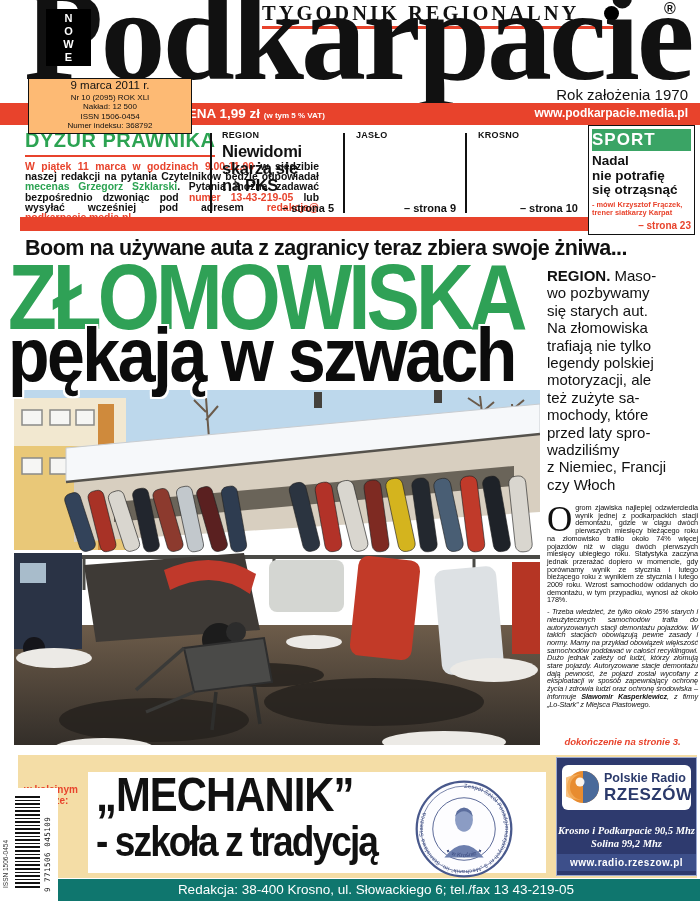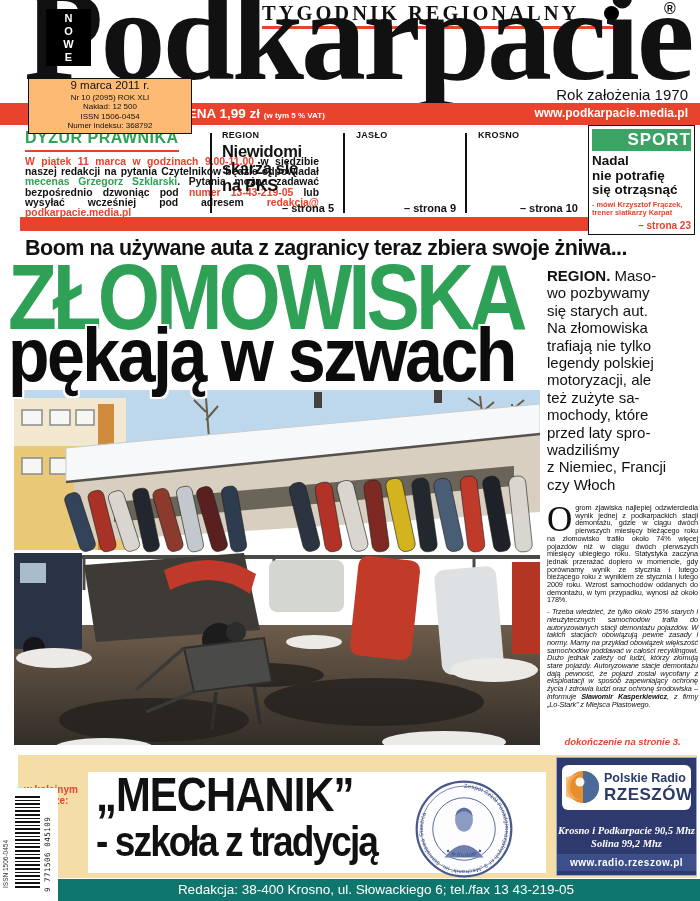--- a/index.html
+++ b/index.html
@@ -23,35 +23,35 @@
              text-align:center;padding:2px 15px;}
   .issue-box .d1{font-size:11.5px;margin-bottom:2px;}
   .issue-box div{font-size:8px;line-height:9.6px;}
   .price-bar{left:0;top:103px;width:700px;height:22px;background:#e8432c;z-index:1;}
   .price{left:178px;top:106px;color:#fff;font-weight:bold;font-size:13.5px;z-index:2;}
   .vat{font-weight:bold;font-size:8px;}
   .site{right:12px;top:106px;color:#fff;font-weight:bold;font-size:12px;z-index:2;}
 
   
   .lawyer{left:25px;top:129px;width:294px;}
-  .lawyer h2{margin:0;display:inline-block;color:#2ca352;font-size:16px;letter-spacing:.5px;
+  .lawyer h2{margin:0;display:inline-block;color:#2ca352;font-size:20px;letter-spacing:.5px;
              border-bottom:2.5px solid #e8432c;padding-bottom:3px;}
   .lawyer p{margin:5px 0 0 0;font-size:10.4px;font-weight:bold;line-height:10.2px;text-align:justify;}
   .seg-red{color:#e8432c;} .seg-green{color:#2ca352;}
   .vdiv{width:1.5px;background:#111;top:133px;height:80px;}
   .vd1{left:210px;} .vd2{left:343px;} .vd3{left:465px;}
   .teaser{top:130px;}
   .t-region{left:222px;width:112px;} .t-jaslo{left:356px;width:100px;} .t-krosno{left:478px;width:100px;}
   .teaser .sec{font-size:9px;font-weight:bold;letter-spacing:.3px;}
   .teaser .ttl{font-size:16.5px;font-weight:bold;line-height:17px;letter-spacing:-.3px;
                white-space:pre-line;margin-top:3px;}
   .teaser .pg{position:absolute;right:0;top:72px;font-size:11px;font-weight:bold;white-space:nowrap;}
   .sport-box{left:588px;top:125px;width:107px;height:110px;background:#fff;border:1.5px solid #111;
              z-index:2;box-sizing:border-box;padding:3px;}
-  .sport-head{background:#3aa465;color:#fff;text-align:right;font-weight:bold;font-size:17px;
+  .sport-head{background:#3aa465;color:#fff;text-align:left;font-weight:bold;font-size:17px;
               letter-spacing:1px;height:22px;line-height:22px;}
   .sport-ttl{font-size:13.5px;font-weight:bold;line-height:14.5px;white-space:pre-line;margin-top:3px;}
   .sport-quote{color:#e8432c;font-size:7.4px;font-weight:bold;line-height:8.4px;white-space:pre-line;margin-top:3px;}
   .sport-pg{color:#e8432c;font-size:10px;font-weight:bold;text-align:right;margin-top:3px;}
   .red-bar2{left:20px;top:217px;width:675px;height:14px;background:#e8432c;z-index:1;}
 
   
   .kicker{left:25px;top:236px;font-size:21.5px;font-weight:bold;letter-spacing:-.5px;white-space:nowrap;}
   .outline{text-shadow:-2px -2px 0 #fff,2px -2px 0 #fff,-2px 2px 0 #fff,2px 2px 0 #fff,
            0 -2px 0 #fff,0 2px 0 #fff,-2px 0 0 #fff,2px 0 0 #fff;}

